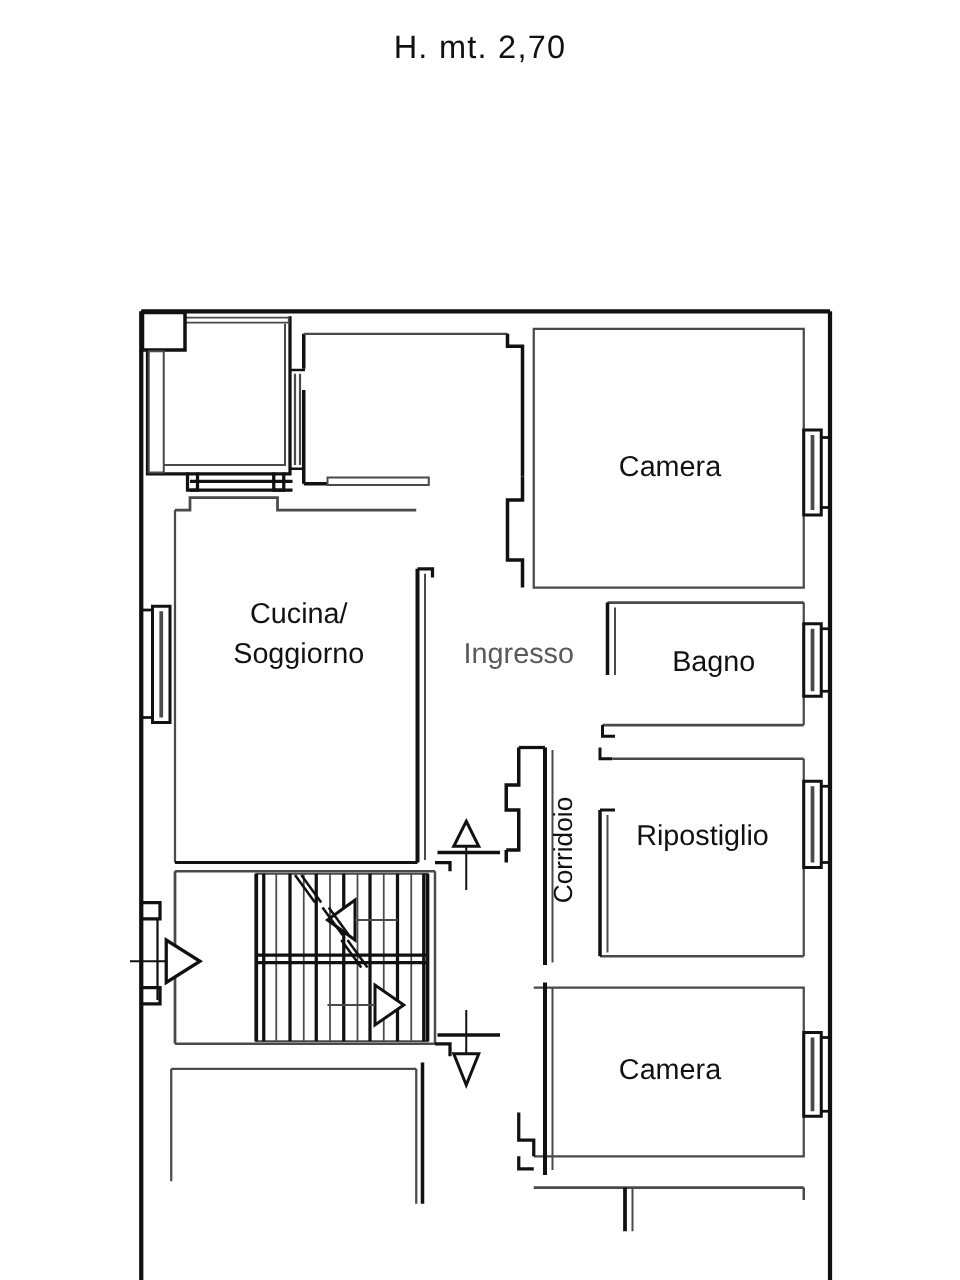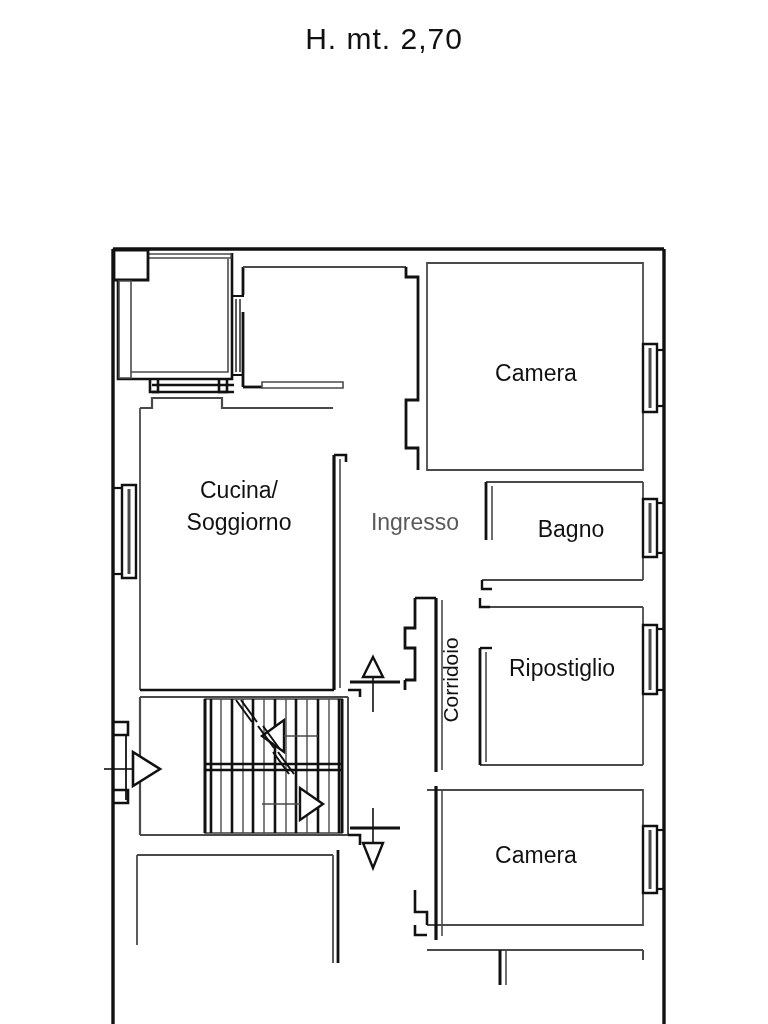--- a/index.html
+++ b/index.html
@@ -19,21 +19,21 @@
     width: 768px;
     height: 1024px;
     background: #ffffff;
   }
   .title {
     position: absolute;
     top: 22px;
     left: 0;
     width: 768px;
     text-align: center;
-    font-size: 30px;
+    font-size: 26px;
     font-weight: 400;
     letter-spacing: 1px;
     color: #111111;
     font-family: "Liberation Sans", sans-serif;
   }
   svg.floorplan {
     position: absolute;
     left: 0;
     top: 0;
     width: 768px;

